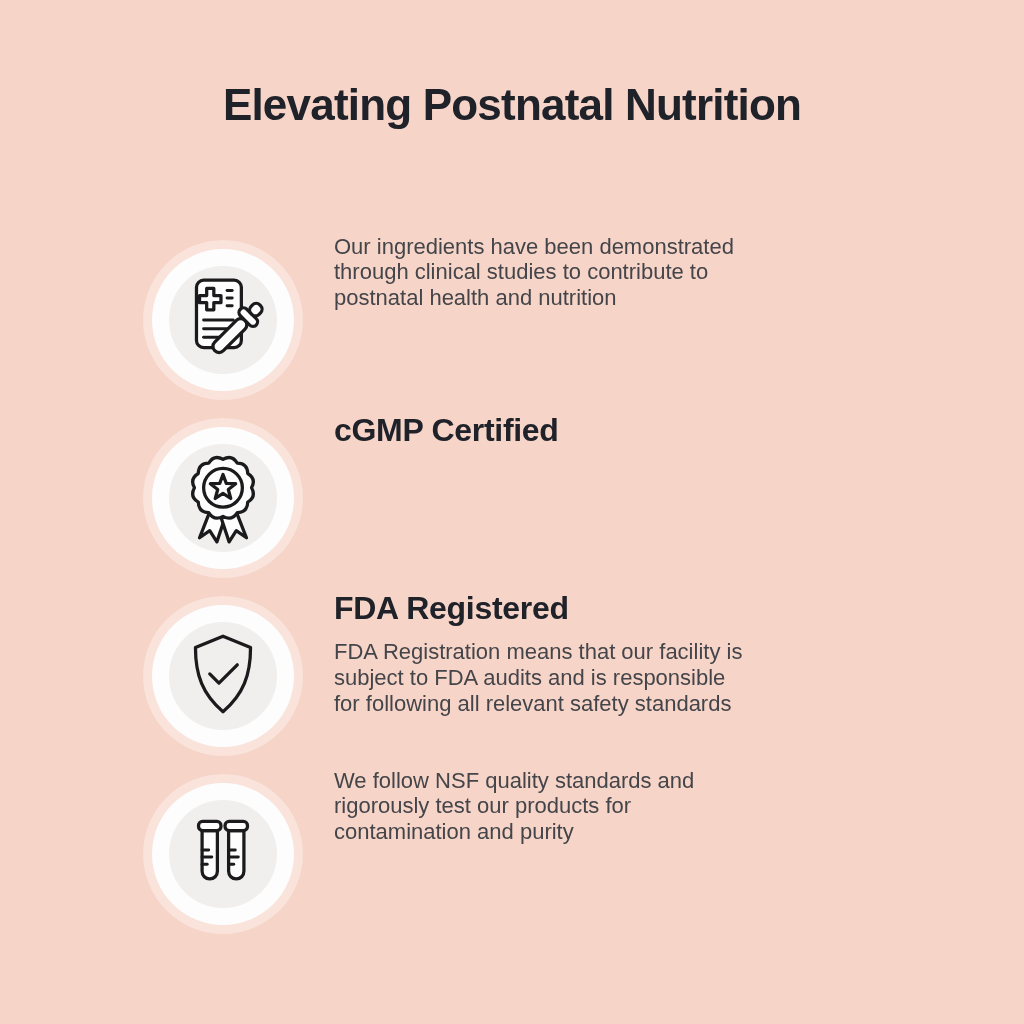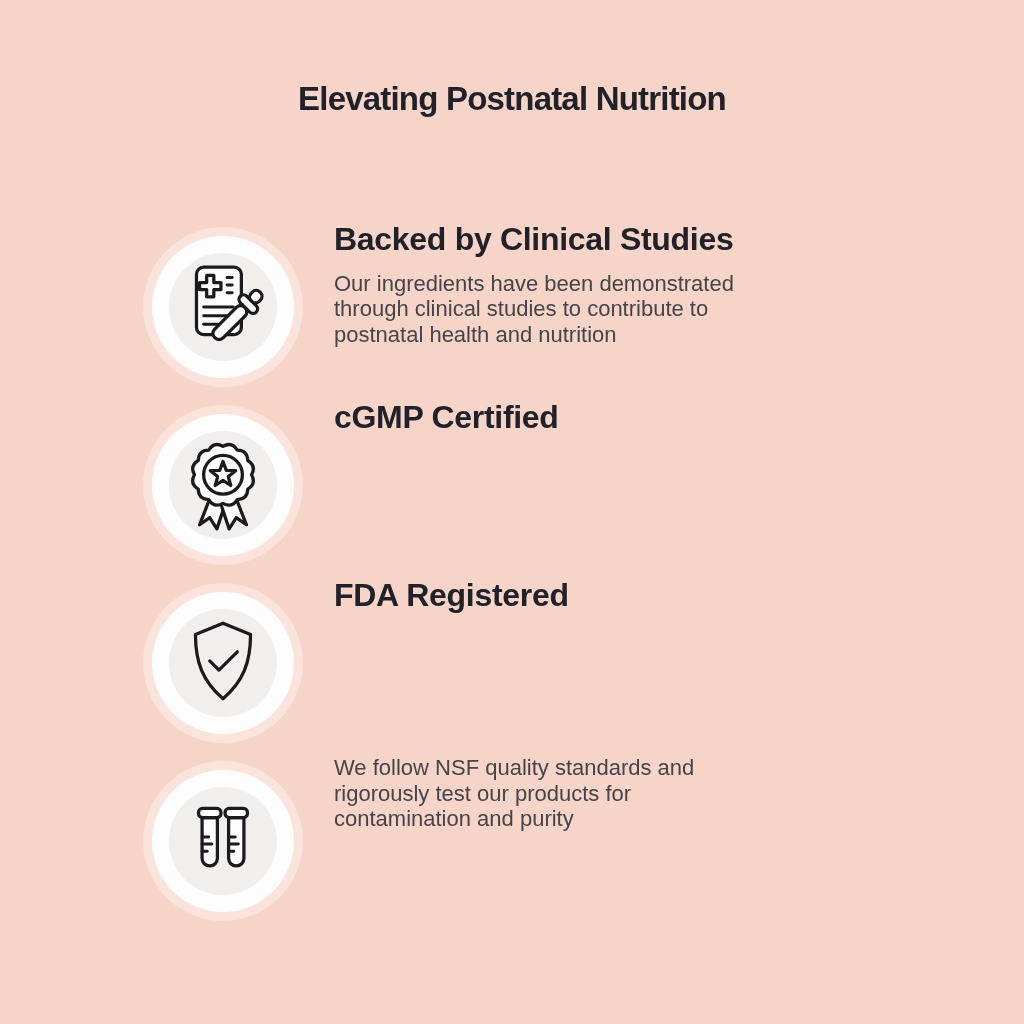--- a/index.html
+++ b/index.html
@@ -8,21 +8,21 @@
     width: 1024px;
     height: 1024px;
     background: var(--background, #f6d4c7);
     font-family: "Liberation Sans", sans-serif;
     overflow: hidden;
   }
   .title {
     margin: 0;
     padding-top: 80px;
     text-align: center;
-    font-size: 33px;
+    font-size: 44px;
     line-height: 1.15;
     font-weight: 700;
     letter-spacing: -0.8px;
     color: var(--heading, #20222a);
   }
   .rows {
     margin: 118px 0 0 152px;
     display: flex;
     flex-direction: column;
     gap: 36px;
@@ -108,21 +108,20 @@
           <path class="thin" d="M31,58.5 L60,58.5"></path>
           <path class="thin" d="M31,67 L60,67"></path>
           <g transform="translate(73,49) rotate(45)">
             <rect class="fw" x="-6" y="2" width="12" height="42" rx="6"></rect>
             <rect class="fw" x="-11" y="-7" width="22" height="9" rx="4.5"></rect>
             <rect class="fw" x="-5.5" y="-19" width="11" height="12" rx="5"></rect>
           </g>
         </svg>
       </div>
       <div class="text-col">
-        <h2 class="feature-heading">Backed by Clinical Studies</h2>
         <p class="feature-body">Our ingredients have been demonstrated
 through clinical studies to contribute to
 postnatal health and nutrition</p>
       </div>
     </section>
 
     <section class="row">
       <div class="icon-circle">
         <svg class="icon" viewBox="0 0 100 100" aria-hidden="true">
           <path class="fw" d="M38,61 L27,89 L37,82 L44,93 L53,66 Z"></path>
@@ -139,20 +138,23 @@
 
     <section class="row">
       <div class="icon-circle">
         <svg class="icon" viewBox="0 0 100 100" aria-hidden="true">
           <path d="M50,11 L77,22 C77,49 70,68 50,85 C30,68 23,49 23,22 Z"></path>
           <path d="M37,48 L46,57 L64,39"></path>
         </svg>
       </div>
       <div class="text-col">
         <h2 class="feature-heading">FDA Registered</h2>
+        <p class="feature-body">FDA Registration means that our facility is
+subject to FDA audits and is responsible
+for following all relevant safety standards</p>
       </div>
     </section>
 
     <section class="row">
       <div class="icon-circle">
         <svg class="icon" viewBox="0 0 100 100" aria-hidden="true">
           <g transform="translate(37,27)">
             <path class="fw" d="M-7.5,0 L-7.5,40 A7.5,7.5 0 0 0 7.5,40 L7.5,0 Z"></path>
             <rect class="fw" x="-11" y="-9" width="22" height="9" rx="4"></rect>
             <path class="thin" d="M-7.5,19 L-1,19"></path>

